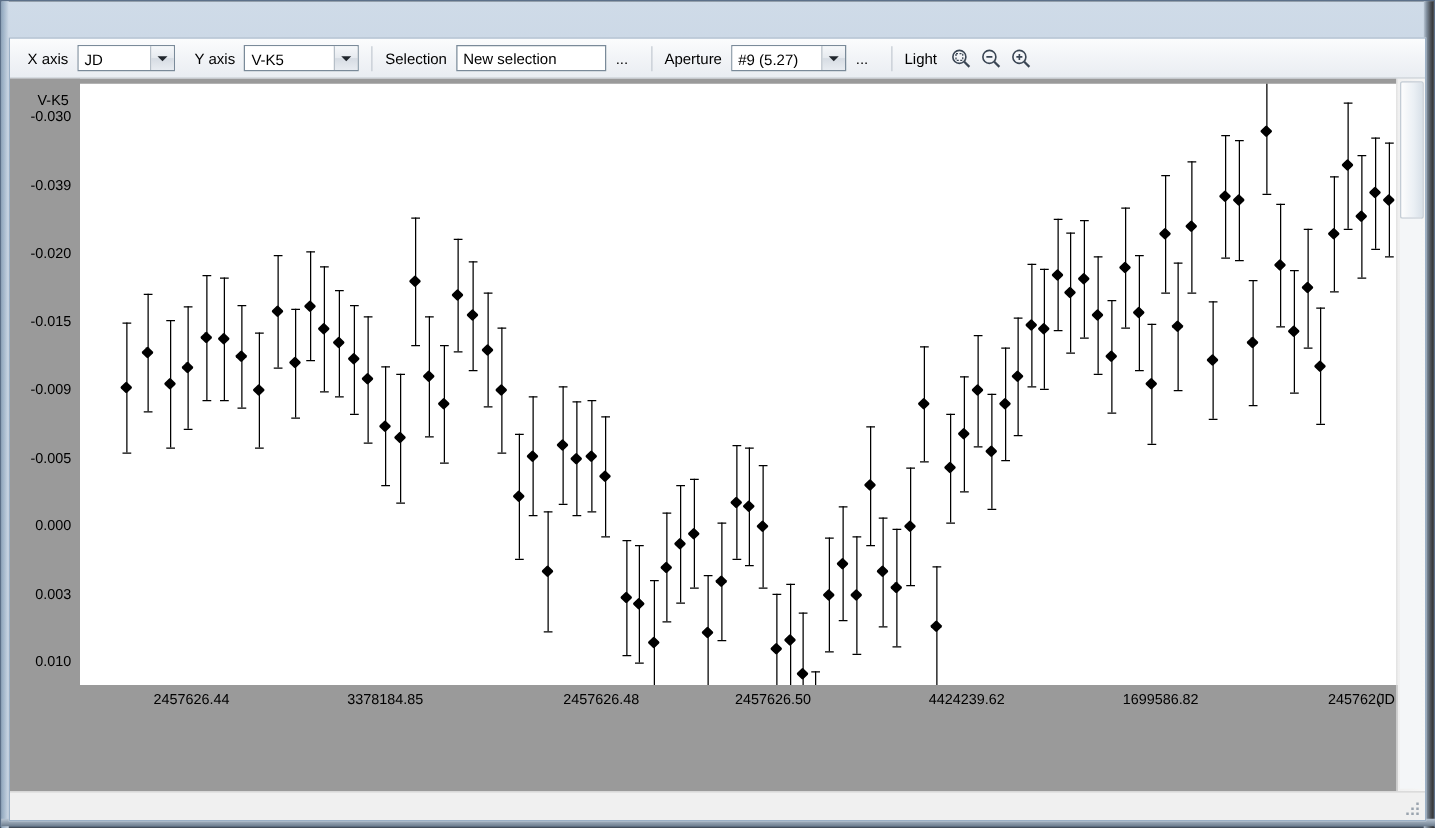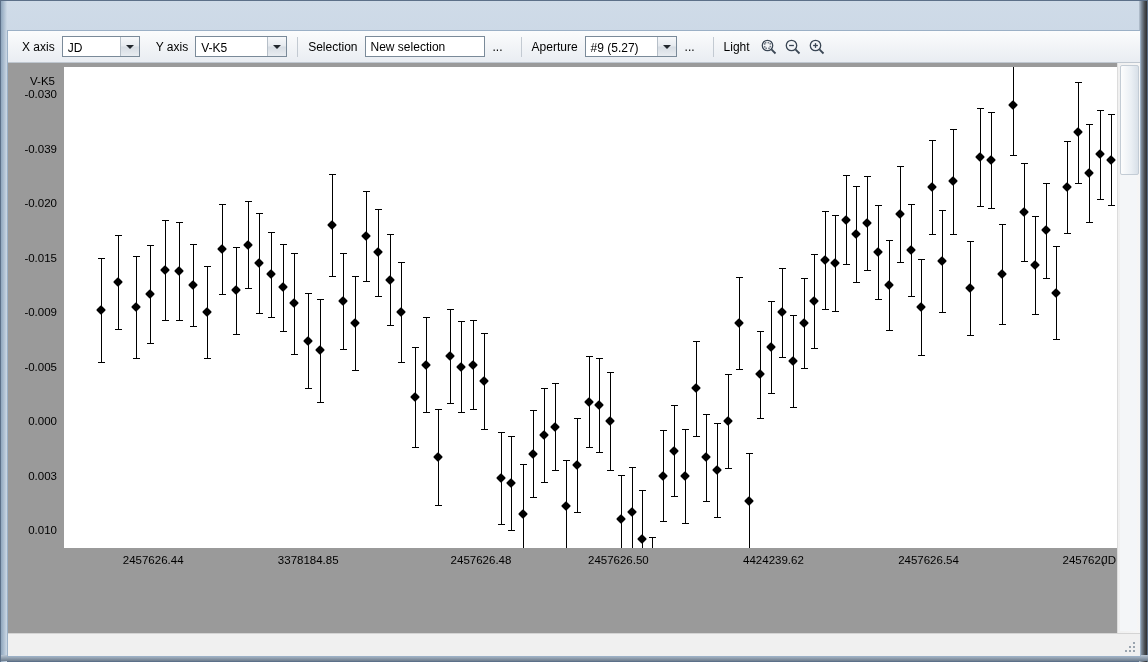--- a/index.html
+++ b/index.html
@@ -674,21 +674,21 @@
             <div class="marker" style="left: 1047px; top: 92.6327px;"></div>
           </div>
 
         <div id="x-axis">
           <div id="x-title">JD</div>
         <div class="xtick" style="left: 145.167px;">2457626.44</div>
             <div class="xtick" style="left: 300.239px;">3378184.85</div>
             <div class="xtick" style="left: 473px;">2457626.48</div>
             <div class="xtick" style="left: 610.384px;">2457626.50</div>
             <div class="xtick" style="left: 765.457px;">4424239.62</div>
-            <div class="xtick" style="left: 920.529px;">2457626.54</div>
+            <div class="xtick" style="left: 920.529px;">1699586.82</div>
             <div class="xtick" style="left: 1075.6px;">245762(</div>
           </div>
 
       </div>
 
       <div id="vscroll">
         <div id="vthumb"></div>
         <div id="vtrack-rest"></div>
       </div>
 

